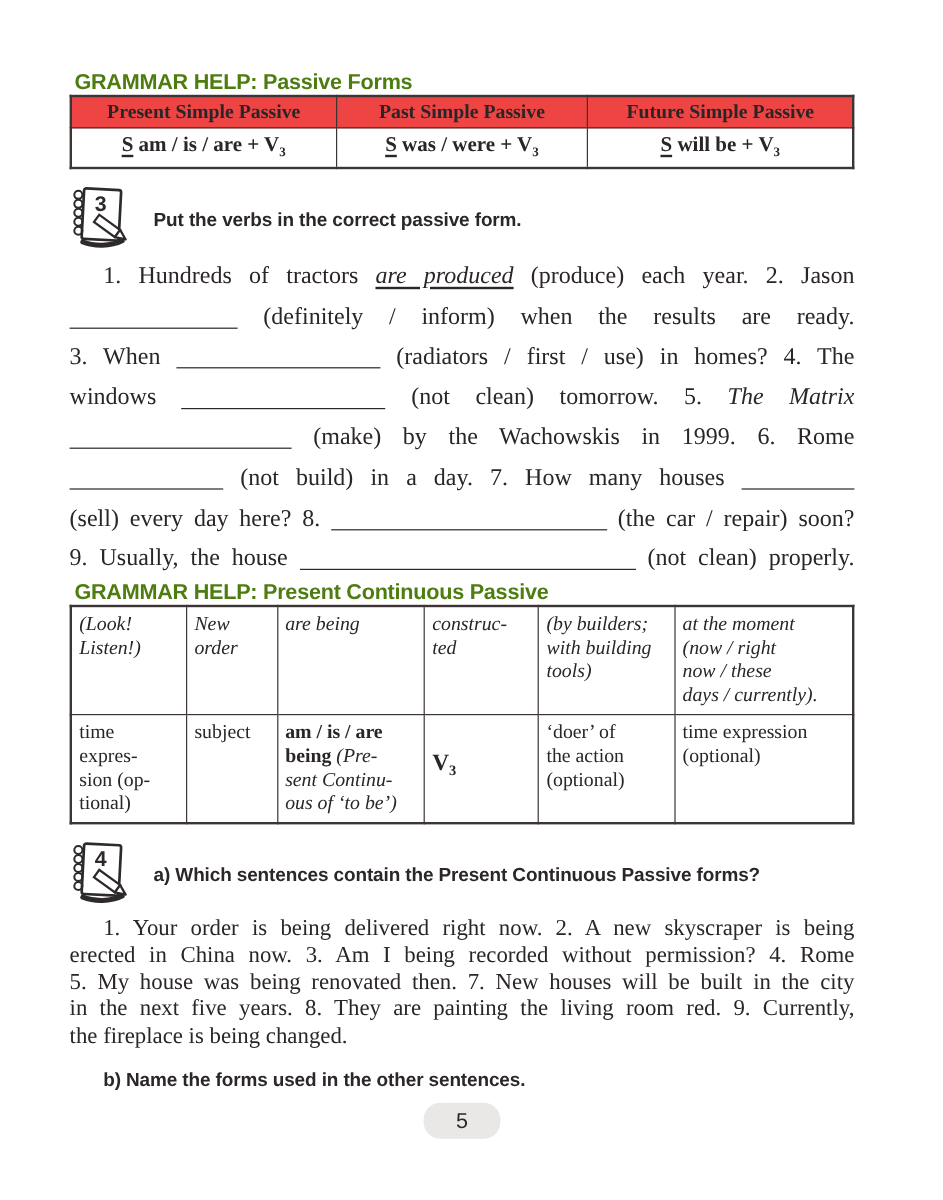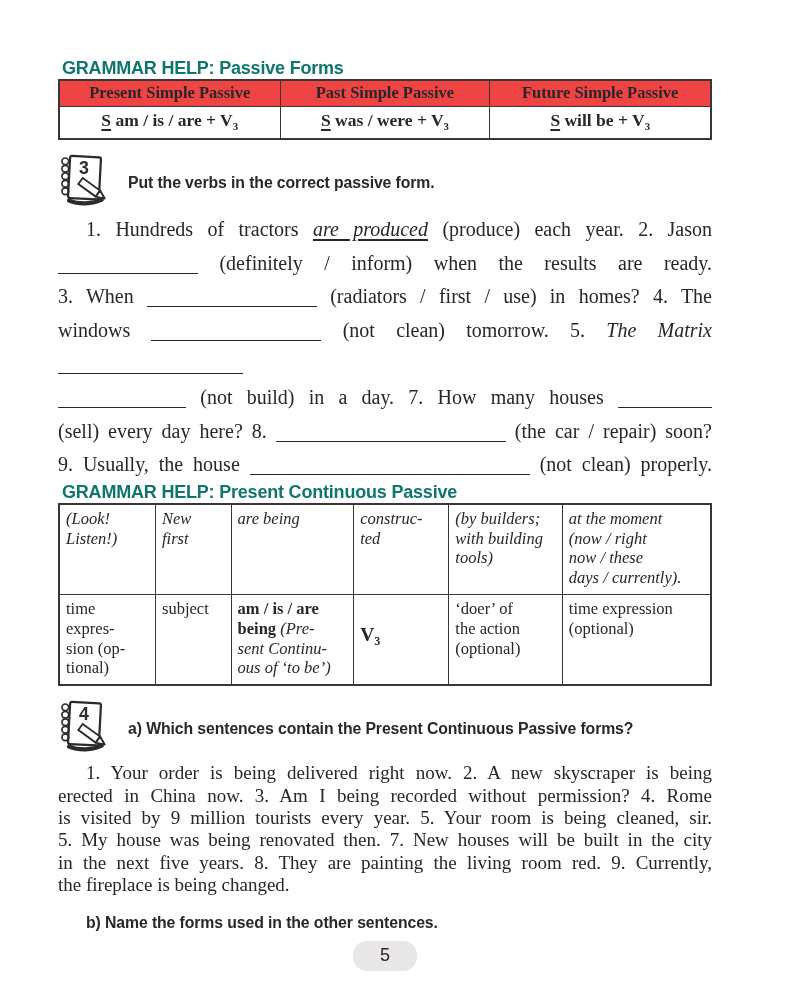--- a/index.html
+++ b/index.html
@@ -5,21 +5,21 @@
   * { margin:0; padding:0; box-sizing:border-box; }
   html,body { background:#ffffff; }
   .page {
     width:786px; height:1000px; background:#ffffff; overflow:hidden;
     font-family:"Liberation Serif", serif; color:#2a2526; position:relative;
   }
   .content { padding:58px 74px 0 58px; }
 
   h1.gh {
     font-family:"Liberation Sans", sans-serif; font-weight:700;
-    font-size:18px; letter-spacing:-0.2px; color:#0f766e; margin:0 0 0 4px;
+    font-size:18px; letter-spacing:-0.2px; color:#4d7c0f; margin:0 0 0 4px;
   }
   .gh1 { margin-bottom:17px; }
   .gh2 { margin:16px 0 13px 4px; }
 
   table { border-collapse:collapse; width:100%; color:#2a2526; }
   .t1 { border:2px solid #3b3536; font-weight:700; text-align:center; }
   .t1 th { background:#ef4444; border:1px solid #3b3536; padding:2px 4px 3px; font-size:16.5px; font-family:"Liberation Serif", serif; }
   .t1 td { border:1px solid #3b3536; padding:3px 4px 6px; font-size:17.5px; }
 
   .t2 { border:2px solid #3b3536; table-layout:fixed; font-size:16.5px; line-height:19.8px; }
@@ -111,41 +111,41 @@
         </g>
       </svg>
       <div class="ex-title">Put the verbs in the correct passive form.</div>
     </div>
 
     <div class="ex3">
       <div class="ln first"><span class="">1. Hundreds of tractors </span><span class="i u">are produced</span><span class=""> (produce) each year. 2. Jason</span></div>
       <div class="ln"><span class="blank" style="width: 140px;"></span><span class=""> (definitely / inform) when the results are ready.</span></div>
       <div class="ln"><span class="">3. When </span><span class="blank" style="width: 170px;"></span><span class=""> (radiators / first / use) in homes? 4. The</span></div>
       <div class="ln"><span class="">windows </span><span class="blank" style="width: 170px;"></span><span class=""> (not clean) tomorrow. 5. </span><span class="i">The Matrix</span></div>
-      <div class="ln"><span class="blank" style="width: 185px;"></span></div>
+      <div class="ln"><span class="blank" style="width: 185px;"></span><span class=""> (make) by the Wachowskis in 1999. 6. Rome</span></div>
       <div class="ln"><span class="blank" style="width: 128px;"></span><span class=""> (not build) in a day. 7. How many houses </span><span class="blank" style="width: 94px;"></span></div>
       <div class="ln"><span class="">(sell) every day here? 8. </span><span class="blank" style="width: 230px;"></span><span class=""> (the car / repair) soon?</span></div>
       <div class="ln"><span class="">9. Usually, the house </span><span class="blank" style="width: 280px;"></span><span class=""> (not clean) properly.</span></div>
     </div>
 
     <h1 class="gh gh2">GRAMMAR HELP: Present Continuous Passive</h1>
 
     <table class="t2">
       <colgroup>
         <col style="width:14.8%">
           <col style="width:11.6%">
           <col style="width:18.8%">
         <col style="width:14.6%">
           <col style="width:17.4%">
           <col style="width:22.8%">
       </colgroup>
       <tbody>
         <tr>
           <td><span class="i">(Look!</span><br><span class="i">Listen!)</span></td>
-          <td><span class="i">New</span><br><span class="i">first</span></td>
+          <td><span class="i">New</span><br><span class="i">order</span></td>
           <td><span class="i">are being</span></td>
           <td><span class="i">construc-</span><br><span class="i">ted</span></td>
           <td><span class="i">(</span><span class="bi">by</span><span class="i"> builders;</span><br><span class="bi">with</span><span class="i"> building</span><br><span class="i">tools)</span></td>
           <td><span class="i">at the moment</span><br><span class="i">(now / right</span><br><span class="i">now / these</span><br><span class="i">days / currently).</span></td>
         </tr>
         <tr>
           <td><span class="">time</span><br><span class="">expres-</span><br><span class="">sion (op-</span><br><span class="">tional)</span></td>
           <td><span class="">subject</span></td>
           <td><span class="b">am / is / are</span><br><span class="b">being</span><span class="i"> (Pre-</span><br><span class="i">sent Continu-</span><br><span class="i">ous of ‘to be’)</span></td>
           <td class="vmid"><span class="b">V</span><span class="b sub">3</span></td>
@@ -174,21 +174,20 @@
           <polygon points="47,33 56,37 47,41" fill="#ffffff" stroke="#2e2a2b" stroke-width="2" stroke-linejoin="round"></polygon>
           <polygon points="53,35.6 56,37 53,38.4" fill="#2e2a2b"></polygon>
         </g>
       </svg>
       <div class="ex-title">a) Which sentences contain the Present Continuous Passive forms?</div>
     </div>
 
     <div class="ex4">
       <div class="ln first">1. Your order is being delivered right now. 2. A new skyscraper is being</div>
       <div class="ln">erected in China now. 3. Am I being recorded without permission? 4. Rome</div>
-      <div class="ln">is visited by 9 million tourists every year. 5. Your room is being cleaned, sir.</div>
       <div class="ln">5. My house was being renovated then. 7. New houses will be built in the city</div>
       <div class="ln">in the next five years. 8. They are painting the living room red. 9. Currently,</div>
       <div class="ln last">the fireplace is being changed.</div>
     </div>
 
     <div class="ex-b">b) Name the forms used in the other sentences.</div>
 
     <div class="pagenum">5</div>
 
   </div>

